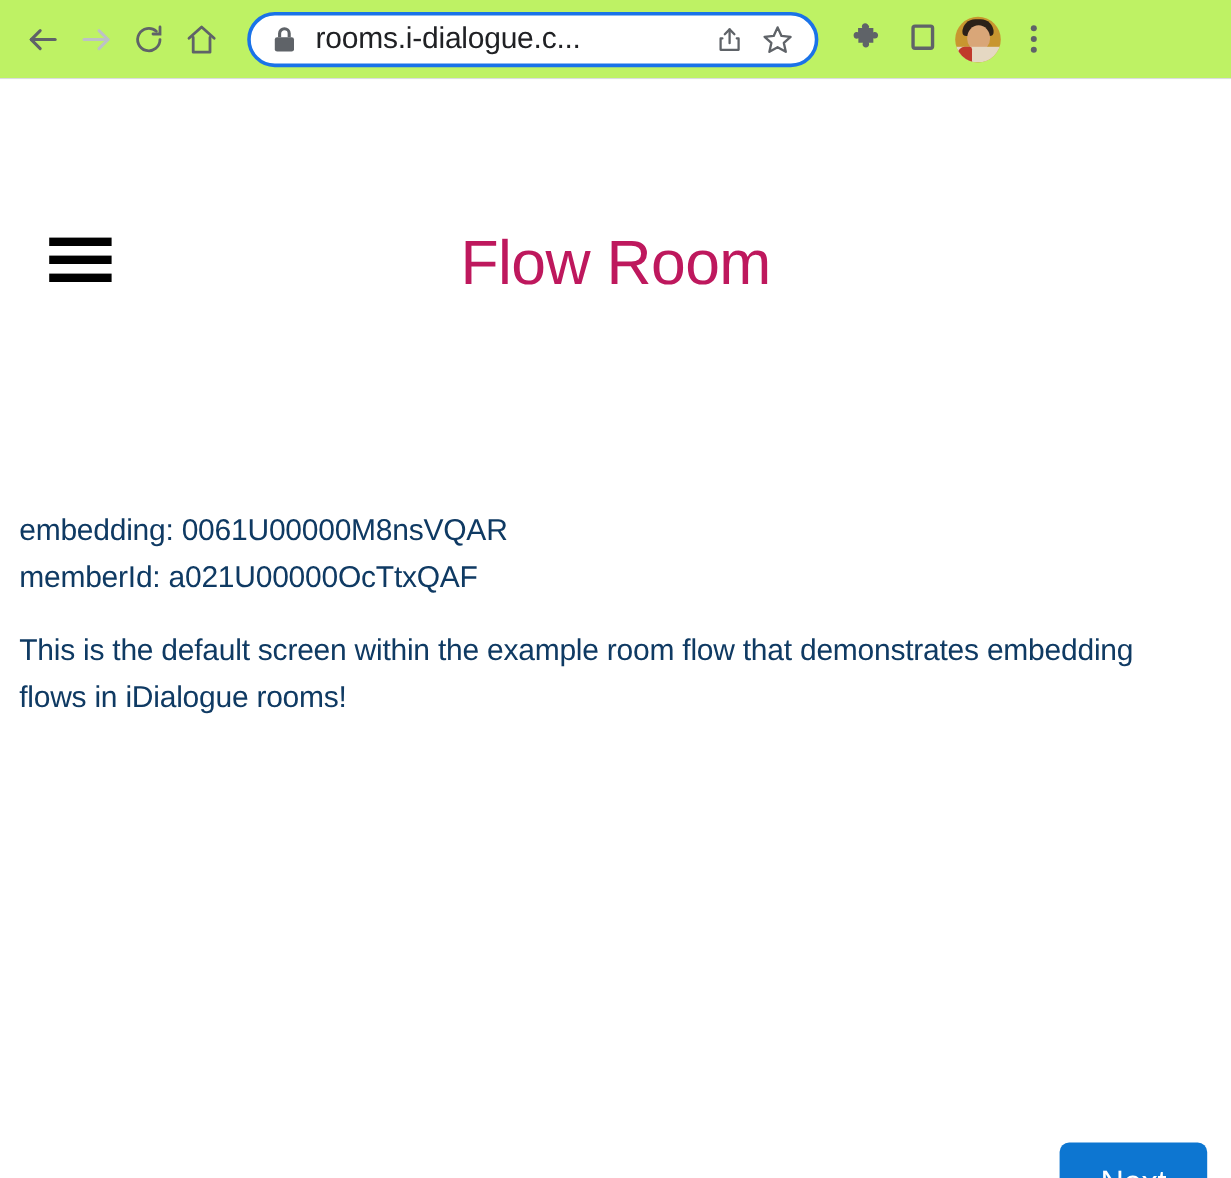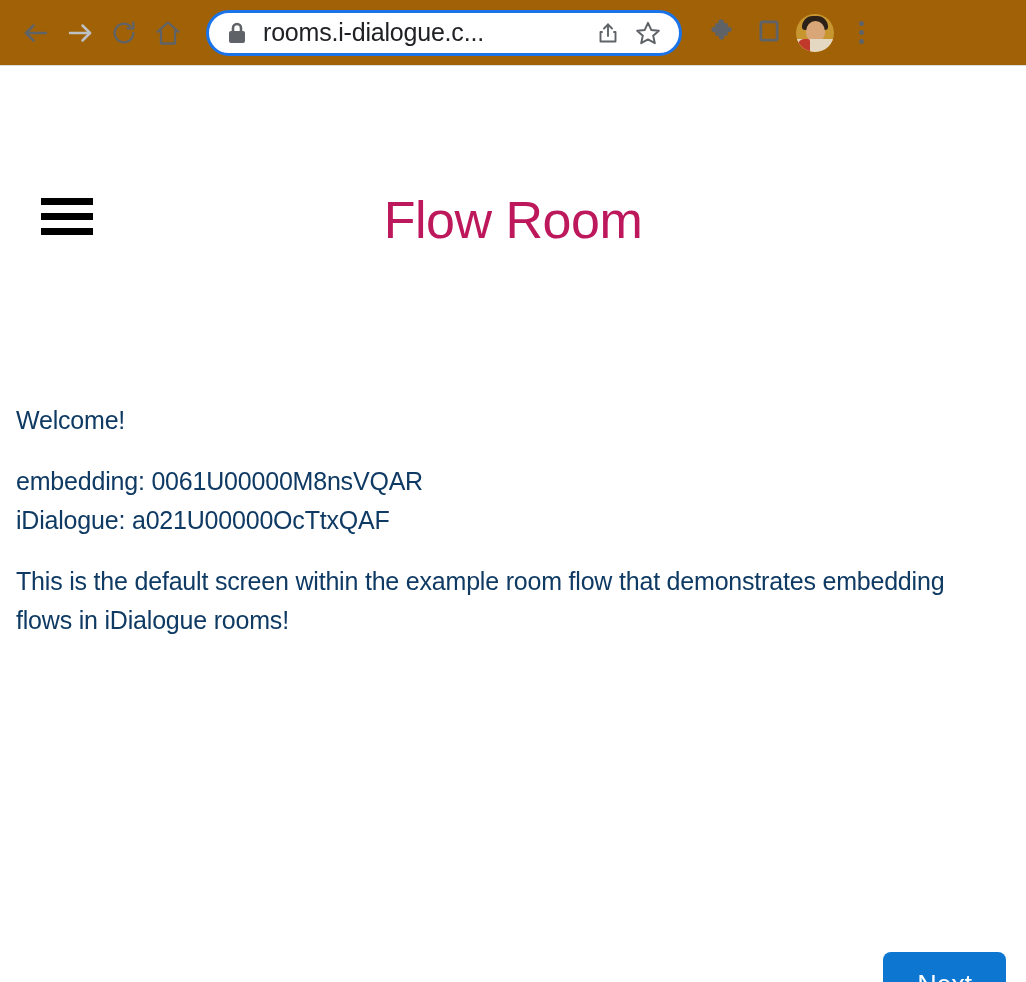--- a/index.html
+++ b/index.html
@@ -13,21 +13,21 @@
     font-family: "Liberation Sans", sans-serif;
     overflow: hidden;
     position: relative;
   }
 
   
   .browser-toolbar {
     position: relative;
     height: 66px;
     width: 1026px;
-    background: #a16207;
+    background: #bef264;
     border-bottom: 1px solid #dadce0;
     box-sizing: border-box;
     display: flex;
     align-items: center;
   }
   .nav-btn {
     width: 44px;
     height: 44px;
     display: flex;
     align-items: center;
@@ -349,25 +349,24 @@
   <button class="hamburger">
     <span></span>
     <span></span>
     <span></span>
   </button>
 
   <div class="app-title">Flow Room</div>
 
   <div class="flow-card">
 
-    <div class="flow-body">Welcome!</div>
     <div class="spacer-22"></div>
 
     <div class="flow-body">embedding: 0061U00000M8nsVQAR</div>
-    <div class="flow-body">iDialogue: a021U00000OcTtxQAF</div>
+    <div class="flow-body">memberId: a021U00000OcTtxQAF</div>
     <div class="spacer-22"></div>
 
     <p class="flow-para">This is the default screen within the example room flow that demonstrates embedding flows in iDialogue rooms!</p>
 
   </div>
 
   <div class="footer-actions">
     <button class="next-button">Next</button>
   </div>
 </div>

